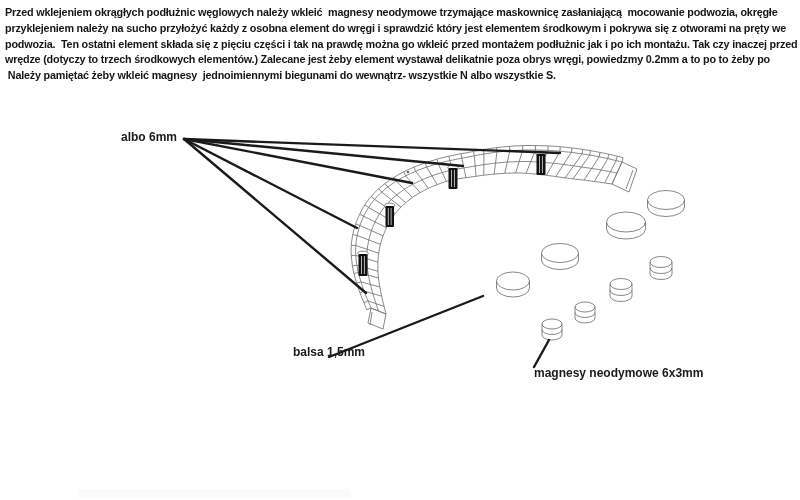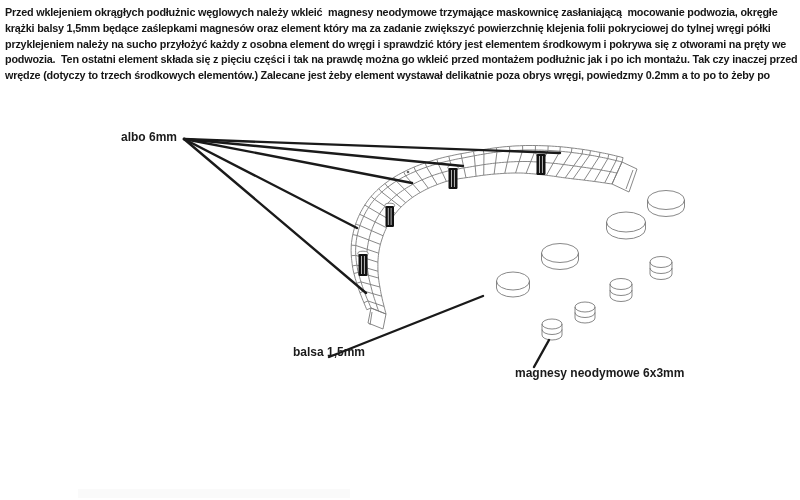--- a/index.html
+++ b/index.html
@@ -6,34 +6,34 @@
   body{width:800px;height:500px;background:#ffffff;overflow:hidden;
        font-family:"Liberation Sans",sans-serif;}
   .page{position:relative;width:800px;height:500px;background:#ffffff;}
   .doc-text{position:absolute;left:5px;top:5px;width:794px;overflow:hidden;}
   .doc-line{font-weight:bold;font-size:10.8px;letter-spacing:-0.2px;line-height:15.8px;
             color:#161616;white-space:pre;}
   .diagram-svg{position:absolute;left:0;top:0;width:800px;height:500px;}
   .dlabel{position:absolute;font-weight:bold;font-size:12px;color:#1a1a1a;white-space:nowrap;}
   #lbl-balsa6{left:121px;top:130px;}
   #lbl-balsa15{left:255px;top:345px;margin-left:38px;}
-  #lbl-magnets{left:515px;top:366px;}
+  #lbl-magnets{left:534px;top:366px;}
   .artifact{position:absolute;left:78px;top:489px;width:272px;height:9px;background:#fafafa;}
 </style>
 </head>
 <body>
 
 <div class="page">
 
   <div class="doc-text">
       <div class="doc-line">Przed wklejeniem okrągłych podłużnic węglowych należy wkleić  magnesy neodymowe trzymające maskownicę zasłaniającą  mocowanie podwozia, okręgłe</div>
-      <div class="doc-line">krążki balsy 1,5mm będące zaślepkami magnesów oraz element który ma za zadanie zwiększyć powierzchnię klejenia folii pokryciowej do tylnej wręgi półki</div>
       <div class="doc-line">przyklejeniem należy na sucho przyłożyć każdy z osobna element do wręgi i sprawdzić który jest elementem środkowym i pokrywa się z otworami na pręty we</div>
       <div class="doc-line">podwozia.  Ten ostatni element składa się z pięciu części i tak na prawdę można go wkleić przed montażem podłużnic jak i po ich montażu. Tak czy inaczej przed</div>
       <div class="doc-line">wrędze (dotyczy to trzech środkowych elementów.) Zalecane jest żeby element wystawał delikatnie poza obrys wręgi, powiedzmy 0.2mm a to po to żeby po</div>
+      <div class="doc-line"> Należy pamiętać żeby wkleić magnesy  jednoimiennymi biegunami do wewnątrz- wszystkie N albo wszystkie S.</div>
     </div>
 
   <svg class="diagram-svg" viewBox="0 0 800 500">
     <g id="g-band">
         <polyline points="371.0,308.0 370.5,306.7 369.8,305.1 369.0,303.1 368.0,300.9 367.0,298.6 366.0,296.1 365.0,293.6 364.1,291.1 363.3,288.8 362.5,286.5 361.7,284.2 361.0,281.9 360.3,279.5 359.6,277.2 358.9,274.8 358.3,272.4 357.7,270.0 357.3,267.6 356.9,265.2 356.5,262.8 356.2,260.3 356.0,257.9 355.8,255.4 355.7,252.9 355.6,250.4 355.7,247.9 355.8,245.5 356.0,243.0 356.3,240.5 356.7,238.0 357.2,235.5 357.8,233.0 358.4,230.5 359.1,228.0 359.9,225.5 360.8,223.1 361.7,220.8 362.7,218.5 363.7,216.2 364.8,214.0 366.0,211.7 367.3,209.6 368.6,207.4 370.0,205.3 371.4,203.3 372.9,201.3 374.5,199.4 376.2,197.5 378.0,195.6 379.8,193.8 381.7,192.1 383.7,190.4 385.7,188.7 387.8,187.1 389.9,185.5 392.0,184.0 394.2,182.5 396.4,181.1 398.6,179.7 400.9,178.4 403.3,177.1 405.7,175.9 408.1,174.7 410.6,173.5 413.1,172.4 415.7,171.3 418.4,170.2 421.1,169.1 423.8,168.1 426.6,167.1 429.5,166.2 432.3,165.3 435.2,164.4 438.1,163.5 441.0,162.7 443.9,162.0 446.8,161.3 449.8,160.6 452.8,160.0 455.8,159.3 458.8,158.7 461.8,158.2 464.9,157.6 468.0,157.0 471.1,156.4 474.3,155.8 477.5,155.2 480.7,154.6 484.0,154.1 487.2,153.5 490.5,153.0 493.7,152.5 496.9,152.1 500.1,151.8 503.4,151.4 506.6,151.1 509.8,150.9 513.1,150.6 516.3,150.4 519.5,150.3 522.7,150.1 525.9,150.0 529.1,150.0 532.2,150.0 535.4,150.0 538.6,150.1 541.7,150.1 544.8,150.3 547.9,150.4 551.0,150.6 554.0,150.8 557.0,151.0 559.9,151.2 562.8,151.5 565.7,151.8 568.6,152.1 571.4,152.4 574.1,152.8 576.9,153.1 579.5,153.5 582.1,153.9 584.7,154.3 587.2,154.7 589.7,155.1 592.2,155.5 594.6,155.9 596.9,156.4 599.2,156.8 601.4,157.3 603.6,157.7 605.7,158.1 607.8,158.6 610.0,159.1 612.1,159.6 614.2,160.1 616.2,160.6 618.0,161.0 619.6,161.4 620.9,161.7 622.0,162.0" fill="none" stroke="#7a7a7a" stroke-width="0.9"></polyline>
         <polyline points="386.0,314.0 385.7,312.6 385.2,310.9 384.7,308.8 384.1,306.5 383.5,304.0 382.8,301.4 382.2,298.7 381.7,296.2 381.1,293.8 380.7,291.5 380.3,289.3 379.9,287.0 379.5,284.8 379.1,282.5 378.8,280.3 378.5,278.0 378.3,275.8 378.1,273.5 378.0,271.2 377.9,269.0 377.9,266.7 377.9,264.5 377.9,262.2 378.0,259.9 378.2,257.7 378.4,255.4 378.7,253.2 379.0,251.0 379.4,248.8 379.9,246.6 380.4,244.4 381.0,242.2 381.7,240.0 382.4,237.9 383.1,235.8 383.9,233.7 384.7,231.7 385.6,229.7 386.5,227.7 387.4,225.8 388.5,224.0 389.5,222.1 390.6,220.3 391.7,218.6 392.9,216.8 394.2,215.1 395.4,213.4 396.8,211.8 398.1,210.2 399.5,208.7 401.0,207.1 402.5,205.6 404.1,204.2 405.7,202.7 407.3,201.4 409.0,200.0 410.7,198.7 412.5,197.4 414.4,196.1 416.3,194.9 418.2,193.7 420.2,192.6 422.2,191.5 424.2,190.4 426.3,189.3 428.4,188.3 430.5,187.3 432.7,186.4 434.9,185.5 437.2,184.6 439.5,183.7 441.8,182.9 444.1,182.1 446.4,181.4 448.8,180.8 451.2,180.2 453.6,179.7 456.0,179.2 458.5,178.8 461.0,178.4 463.5,178.1 466.0,177.7 468.5,177.4 471.0,177.0 473.5,176.6 476.1,176.3 478.6,175.9 481.2,175.5 483.7,175.2 486.3,174.9 488.9,174.6 491.5,174.3 494.1,174.1 496.8,173.9 499.4,173.7 502.1,173.5 504.8,173.3 507.5,173.2 510.2,173.1 512.9,173.0 515.6,173.0 518.2,173.0 520.9,173.0 523.5,173.1 526.1,173.3 528.7,173.5 531.3,173.7 533.9,173.9 536.5,174.2 539.0,174.5 541.5,174.7 544.0,175.0 546.4,175.3 548.8,175.6 551.1,175.9 553.4,176.2 555.7,176.5 558.0,176.9 560.3,177.2 562.7,177.6 565.2,177.9 567.7,178.2 570.3,178.5 573.0,178.9 575.8,179.2 578.6,179.5 581.3,179.8 584.1,180.1 586.7,180.5 589.3,180.8 591.8,181.1 594.4,181.5 597.0,181.8 599.7,182.2 602.2,182.6 604.7,182.9 606.9,183.3 609.0,183.6 610.7,183.8 612.0,184.0" fill="none" stroke="#7a7a7a" stroke-width="0.9"></polyline>
         <polyline points="378.5,311.0 378.1,309.7 377.5,308.0 376.8,306.0 376.1,303.7 375.3,301.3 374.4,298.7 373.6,296.2 372.9,293.7 372.2,291.3 371.6,289.0 371.0,286.7 370.4,284.4 369.9,282.1 369.3,279.8 368.8,277.5 368.4,275.2 368.0,272.9 367.7,270.6 367.4,268.2 367.2,265.9 367.0,263.5 366.9,261.2 366.9,258.8 366.8,256.4 366.9,254.1 367.0,251.7 367.2,249.3 367.5,247.0 367.9,244.7 368.3,242.3 368.8,239.9 369.4,237.6 370.0,235.3 370.7,232.9 371.5,230.7 372.3,228.4 373.2,226.2 374.1,224.1 375.1,222.0 376.1,219.9 377.2,217.9 378.4,215.8 379.6,213.9 380.8,211.9 382.2,210.1 383.5,208.2 385.0,206.4 386.5,204.6 388.1,202.9 389.7,201.2 391.4,199.6 393.1,198.0 394.9,196.4 396.7,194.9 398.6,193.4 400.5,192.0 402.5,190.6 404.5,189.3 406.5,187.9 408.6,186.7 410.8,185.4 412.9,184.2 415.2,183.1 417.4,182.0 419.7,180.9 422.1,179.8 424.5,178.8 426.9,177.8 429.4,176.8 431.9,175.8 434.5,174.9 437.0,174.1 439.6,173.3 442.3,172.5 444.9,171.8 447.5,171.1 450.2,170.5 452.9,169.9 455.6,169.4 458.4,168.9 461.1,168.4 463.9,167.9 466.7,167.5 469.5,167.0 472.3,166.5 475.2,166.0 478.1,165.6 480.9,165.1 483.8,164.6 486.8,164.2 489.7,163.8 492.6,163.4 495.5,163.1 498.5,162.8 501.4,162.5 504.3,162.3 507.3,162.1 510.3,161.9 513.2,161.8 516.2,161.6 519.1,161.6 522.1,161.5 525.0,161.5 527.9,161.5 530.8,161.6 533.6,161.8 536.5,161.9 539.4,162.1 542.2,162.3 545.0,162.5 547.8,162.8 550.5,163.0 553.2,163.3 555.8,163.5 558.4,163.8 561.0,164.2 563.5,164.5 566.1,164.8 568.6,165.2 571.1,165.5 573.7,165.9 576.2,166.2 578.8,166.6 581.4,167.0 584.0,167.3 586.6,167.7 589.1,168.1 591.6,168.5 594.1,168.9 596.5,169.2 598.8,169.6 601.1,170.0 603.5,170.5 605.9,170.9 608.2,171.3 610.4,171.7 612.5,172.1 614.3,172.5 615.8,172.8 617.0,173.0" fill="none" stroke="#7a7a7a" stroke-width="0.9"></polyline>
         <polyline points="366.8,309.7 366.3,308.5 365.6,306.8 364.8,304.9 363.9,302.7 362.9,300.3 361.9,297.8 360.9,295.2 359.9,292.7 359.0,290.2 358.2,287.9 357.5,285.6 356.7,283.3 356.0,280.9 355.2,278.4 354.6,276.0 353.9,273.5 353.3,270.9 352.8,268.4 352.4,265.9 352.1,263.4 351.8,260.8 351.5,258.3 351.3,255.7 351.2,253.1 351.1,250.4 351.2,247.8 351.3,245.2 351.5,242.5 351.9,239.9 352.3,237.2 352.8,234.6 353.4,231.9 354.1,229.3 354.8,226.7 355.6,224.1 356.5,221.6 357.5,219.1 358.5,216.7 359.6,214.3 360.8,211.9 362.1,209.6 363.4,207.3 364.8,205.0 366.3,202.8 367.8,200.6 369.4,198.5 371.1,196.4 372.9,194.4 374.8,192.5 376.7,190.6 378.7,188.7 380.8,186.9 382.9,185.2 385.0,183.5 387.2,181.9 389.4,180.3 391.7,178.8 394.0,177.3 396.3,175.9 398.7,174.5 401.2,173.2 403.7,171.9 406.2,170.6 408.7,169.4 411.3,168.3 414.0,167.1 416.7,166.0 419.5,164.9 422.3,163.9 425.2,162.9 428.1,161.9 431.0,161.0 433.9,160.1 436.8,159.2 439.8,158.4 442.8,157.6 445.8,156.9 448.8,156.2 451.8,155.6 454.9,154.9 457.9,154.3 461.0,153.7 464.1,153.2 467.2,152.6 470.3,152.0 473.5,151.4 476.7,150.8 479.9,150.2 483.2,149.6 486.5,149.1 489.8,148.6 493.1,148.1 496.4,147.7 499.7,147.3 502.9,146.9 506.2,146.6 509.5,146.4 512.8,146.1 516.0,145.9 519.3,145.8 522.5,145.6 525.8,145.5 529.0,145.5 532.2,145.5 535.5,145.5 538.7,145.6 541.9,145.7 545.0,145.8 548.2,145.9 551.3,146.1 554.3,146.3 557.3,146.5 560.3,146.7 563.3,147.0 566.2,147.3 569.1,147.6 571.9,148.0 574.7,148.3 577.5,148.7 580.1,149.0 582.8,149.4 585.4,149.8 588.0,150.2 590.5,150.6 593.0,151.1 595.4,151.5 597.8,152.0 600.1,152.4 602.3,152.9 604.5,153.3 606.6,153.7 608.8,154.2 611.0,154.7 613.2,155.2 615.3,155.7 617.2,156.2 619.0,156.6 620.7,157.0 622.0,157.4 623.1,157.6" fill="none" stroke="#7a7a7a" stroke-width="0.9"></polyline>
         <line x1="371" y1="308" x2="386" y2="314" fill="none" stroke="#7a7a7a" stroke-width="0.9"></line>
         <line x1="371" y1="308" x2="366.83815664329984" y2="309.71144964117866" fill="none" stroke="#7a7a7a" stroke-width="0.9"></line>

